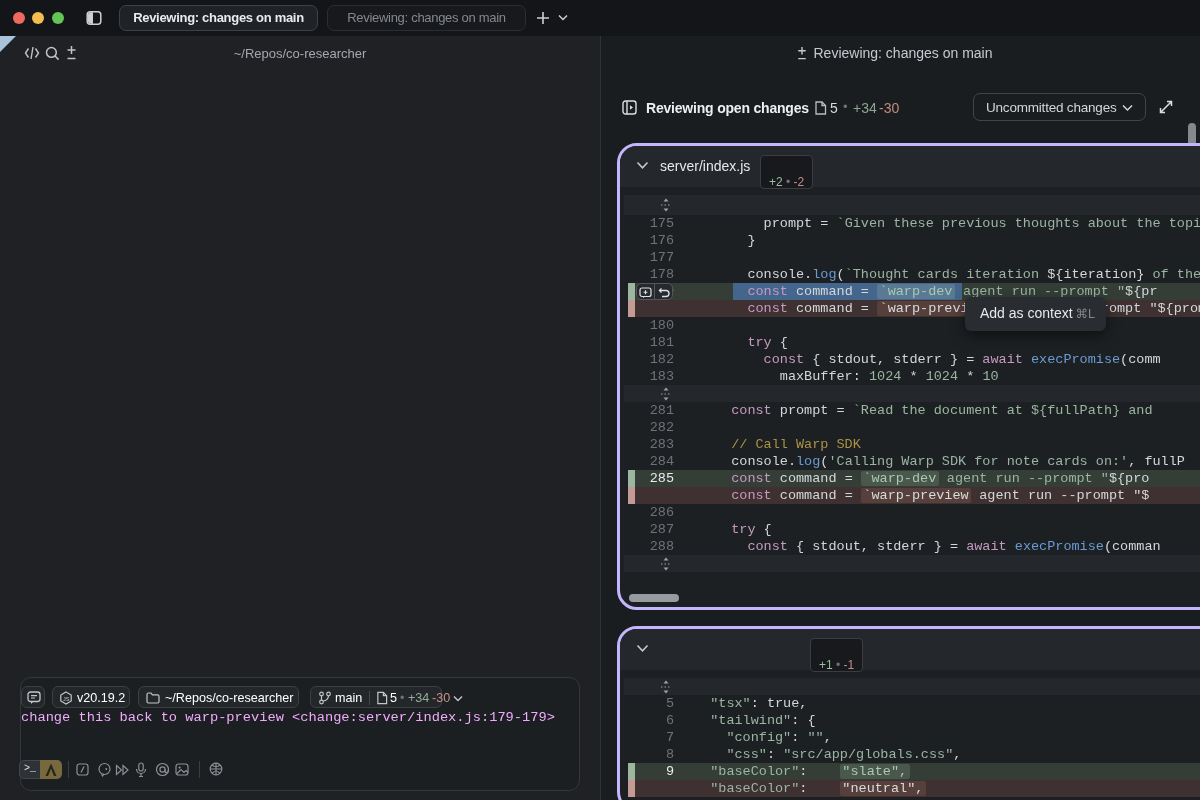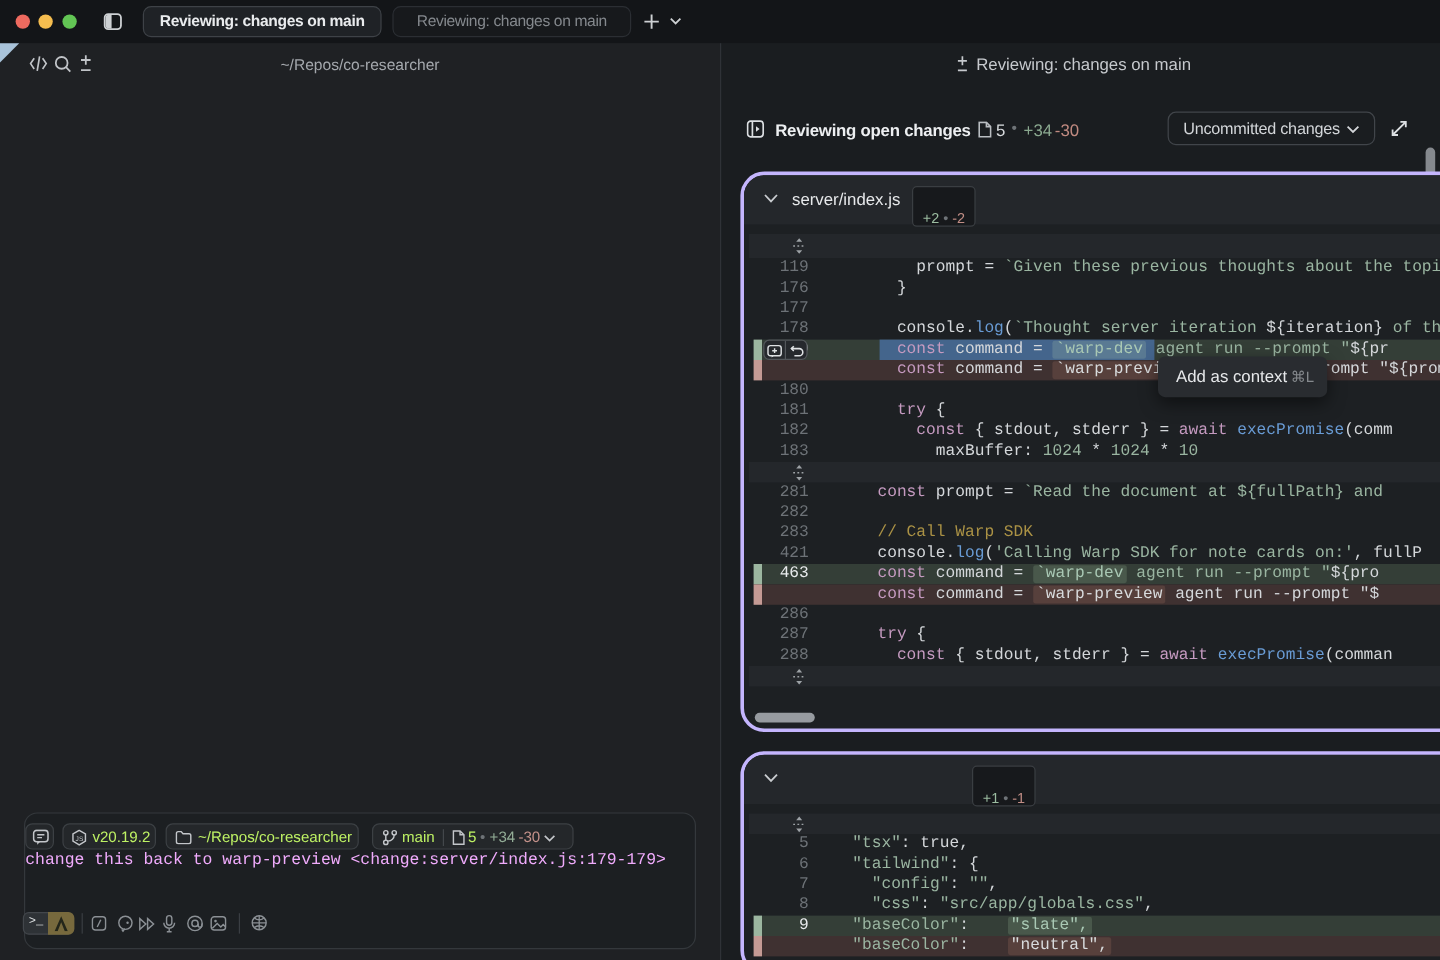--- a/index.html
+++ b/index.html
@@ -45,21 +45,21 @@
   .delrow .bar { position:absolute; left:8px; top:0; width:7px; height:17px; background:#c49a94; }
   .delrow .tint { position:absolute; left:15px; top:0; right:20px; height:17px; background:#3f3131; }
   .wb { background:#49584b; border-radius:2px; padding:0 2.5px; color:#a9c8b4; }
   .wbr { background:#57403c; border-radius:2px; padding:0 2.5px; color:#d8dbdd; }
   .wbb { background:#5a7a93; border-radius:2px; padding:0 2.5px; color:#a9c8b4; }
   .gbtns { position:absolute; left:15.5px; top:0px; width:37px; height:17px; background:#26292d;
     border:1px solid #53575b; border-radius:5px; display:flex; }
   .gdiv { width:1px; height:17px; background:#53575b; margin-left:2px; }
   .chip { position:absolute; top:686px; height:22px; background:#24272a;
     border:1px solid #3c4044; border-radius:6px; }
-  .chiptxt { position:absolute; top:3.5px; font-size:12.6px; color:#bef264; }
+  .chiptxt { position:absolute; top:3.5px; font-size:12.6px; color:#ffffff; }
   .clip { position:absolute; left:0; top:0; right:20px; bottom:0; overflow:hidden; }
   svg { display:block; }
 </style>
 </head>
 <body>
 
 <div id="titlebar">
   <div class="light" style="left:13px; background:#ee6a5f;"></div>
   <div class="light" style="left:32px; background:#f5bd4f;"></div>
   <div class="light" style="left:52px; background:#62c554;"></div>
@@ -142,24 +142,24 @@
   </div>
   <div id="code1">
     <div style="height:8px"></div>
     <div class="band" style="height:20px; position:relative;">
         <svg style="position:absolute; left:35px; top:3px;" width="14" height="14" viewBox="0 0 14 14">
           <path d="M7 0.5 L4.5 3.5 H9.5 Z" fill="#9da2a6"></path>
           <path d="M7 13.5 L4.5 10.5 H9.5 Z" fill="#9da2a6"></path>
           <path d="M2 7 H3.5 M5.5 7 H7 M9 7 H10.5" stroke="#9da2a6" stroke-width="1.2"></path>
         </svg>
       </div>
-    <div class="codeline"><span class="ln">119</span><div class="clip"><span class="ct" style="left:95px">      prompt = <span class="s">`Given these previous thoughts about the topic and</span></span></div></div>
+    <div class="codeline"><span class="ln">175</span><div class="clip"><span class="ct" style="left:95px">      prompt = <span class="s">`Given these previous thoughts about the topic and</span></span></div></div>
     <div class="codeline"><span class="ln">176</span><div class="clip"><span class="ct" style="left:95px">    }</span></div></div>
     <div class="codeline"><span class="ln">177</span></div>
-    <div class="codeline"><span class="ln">178</span><div class="clip"><span class="ct" style="left:95px">    console.<span class="f">log</span>(<span class="s">`Thought server iteration </span>${iteration}<span class="s"> of the re</span></span></div></div>
+    <div class="codeline"><span class="ln">178</span><div class="clip"><span class="ct" style="left:95px">    console.<span class="f">log</span>(<span class="s">`Thought cards iteration </span>${iteration}<span class="s"> of the re</span></span></div></div>
     <div class="codeline addrow">
       <div class="bar"></div><div class="tint"></div>
       <div style="position:absolute; left:113px; top:0; width:229px; height:17px; background:#44658c;"></div>
       <span class="ln lnw">179</span>
       <div class="clip"><span class="ct" style="left:95px">    <span class="k">const</span> command = <span class="wbb">`warp-dev</span><span class="s"> agent run --prompt "</span>${pr</span></div>
       <div class="gbtns"><svg width="13" height="12" viewBox="0 0 13 12" style="margin:2.5px 0 0 2.5px;">
             <rect x="1" y="1" width="11" height="8.5" rx="2" fill="none" stroke="#dfe2e4" stroke-width="1.2"></rect>
             <path d="M4 11 L4 9.5 H6 Z" fill="#dfe2e4"></path>
             <path d="M6.5 3.3 V7.2 M4.5 5.25 H8.5" stroke="#dfe2e4" stroke-width="1.2"></path>
           </svg><div class="gdiv"></div><svg width="13" height="12" viewBox="0 0 13 12" style="margin:2.5px 0 0 3px;">
@@ -178,24 +178,24 @@
     <div class="band" style="height:17px; position:relative;">
         <svg style="position:absolute; left:35px; top:2px;" width="14" height="14" viewBox="0 0 14 14">
           <path d="M7 0.5 L4.5 3.5 H9.5 Z" fill="#9da2a6"></path>
           <path d="M7 13.5 L4.5 10.5 H9.5 Z" fill="#9da2a6"></path>
           <path d="M2 7 H3.5 M5.5 7 H7 M9 7 H10.5" stroke="#9da2a6" stroke-width="1.2"></path>
         </svg>
       </div>
     <div class="codeline"><span class="ln">281</span><div class="clip"><span class="ct" style="left:95px">  <span class="k">const</span> prompt = <span class="s">`Read the document at ${fullPath} and</span></span></div></div>
     <div class="codeline"><span class="ln">282</span></div>
     <div class="codeline"><span class="ln">283</span><div class="clip"><span class="ct" style="left:95px"><span class="c">  // Call Warp SDK</span></span></div></div>
-    <div class="codeline"><span class="ln">421</span><div class="clip"><span class="ct" style="left:95px">  console.<span class="f">log</span>(<span class="s">'Calling Warp SDK for note cards on:'</span>, fullP</span></div></div>
+    <div class="codeline"><span class="ln">284</span><div class="clip"><span class="ct" style="left:95px">  console.<span class="f">log</span>(<span class="s">'Calling Warp SDK for note cards on:'</span>, fullP</span></div></div>
     <div class="codeline addrow">
       <div class="bar"></div><div class="tint"></div>
-      <span class="ln lnw">463</span>
+      <span class="ln lnw">285</span>
       <div class="clip"><span class="ct" style="left:95px">  <span class="k">const</span> command = <span class="wb">`warp-dev</span><span class="s"> agent run --prompt "</span>${pro</span></div>
     </div>
     <div class="codeline delrow">
       <div class="bar"></div><div class="tint"></div>
       <div class="clip"><span class="ct" style="left:95px">  <span class="k">const</span> command = <span class="wbr">`warp-preview</span> agent run --prompt "$</span></div>
     </div>
     <div class="codeline"><span class="ln">286</span></div>
     <div class="codeline"><span class="ln">287</span><div class="clip"><span class="ct" style="left:95px">  <span class="k">try</span> {</span></div></div>
     <div class="codeline"><span class="ln">288</span><div class="clip"><span class="ct" style="left:95px">    <span class="k">const</span> { stdout, stderr } = <span class="k">await</span> <span class="f">execPromise</span>(comman</span></div></div>
     <div class="band" style="height:17px; position:relative;">
@@ -267,21 +267,21 @@
     <text x="4" y="9.5" font-size="5.5" fill="#c3c6ca" font-family="Liberation Sans">JS</text>
   </svg>
   <span class="chiptxt" style="left:24px;">v20.19.2</span>
 </div>
 <div class="chip" style="left:138px; width:161px;">
   <svg style="position:absolute; left:7px; top:5px;" width="14" height="12" viewBox="0 0 14 12">
     <path d="M1 2.5 A1.5 1.5 0 0 1 2.5 1 H5 L6.5 2.8 H11.5 A1.5 1.5 0 0 1 13 4.3 V9.5 A1.5 1.5 0 0 1 11.5 11 H2.5 A1.5 1.5 0 0 1 1 9.5 Z" fill="none" stroke="#c3c6ca" stroke-width="1.2"></path>
   </svg>
   <span class="chiptxt" style="left:26px;">~/Repos/co-researcher</span>
 </div>
-<div class="chip" style="left:310px; width:168px;">
+<div class="chip" style="left:310px; width:132px;">
   <svg style="position:absolute; left:7px; top:4px;" width="14" height="14" viewBox="0 0 14 14">
     <circle cx="3.5" cy="3" r="1.8" fill="none" stroke="#c3c6ca" stroke-width="1.2"></circle>
     <circle cx="3.5" cy="11" r="1.8" fill="none" stroke="#c3c6ca" stroke-width="1.2"></circle>
     <circle cx="10.5" cy="3" r="1.8" fill="none" stroke="#c3c6ca" stroke-width="1.2"></circle>
     <path d="M3.5 4.8 V9.2 M10.5 4.8 A5 5 0 0 1 5.5 9.8" fill="none" stroke="#c3c6ca" stroke-width="1.2"></path>
   </svg>
   <span class="chiptxt" style="left:24px;">main</span>
   <div style="position:absolute; left:58px; top:4px; width:1px; height:14px; background:#43474b;"></div>
   <svg style="position:absolute; left:65px; top:4px;" width="12" height="14" viewBox="0 0 13 14">
     <path d="M2 1 H8 L11.5 4.5 V13 H2 Z" fill="none" stroke="#c3c6ca" stroke-width="1.3"></path>

